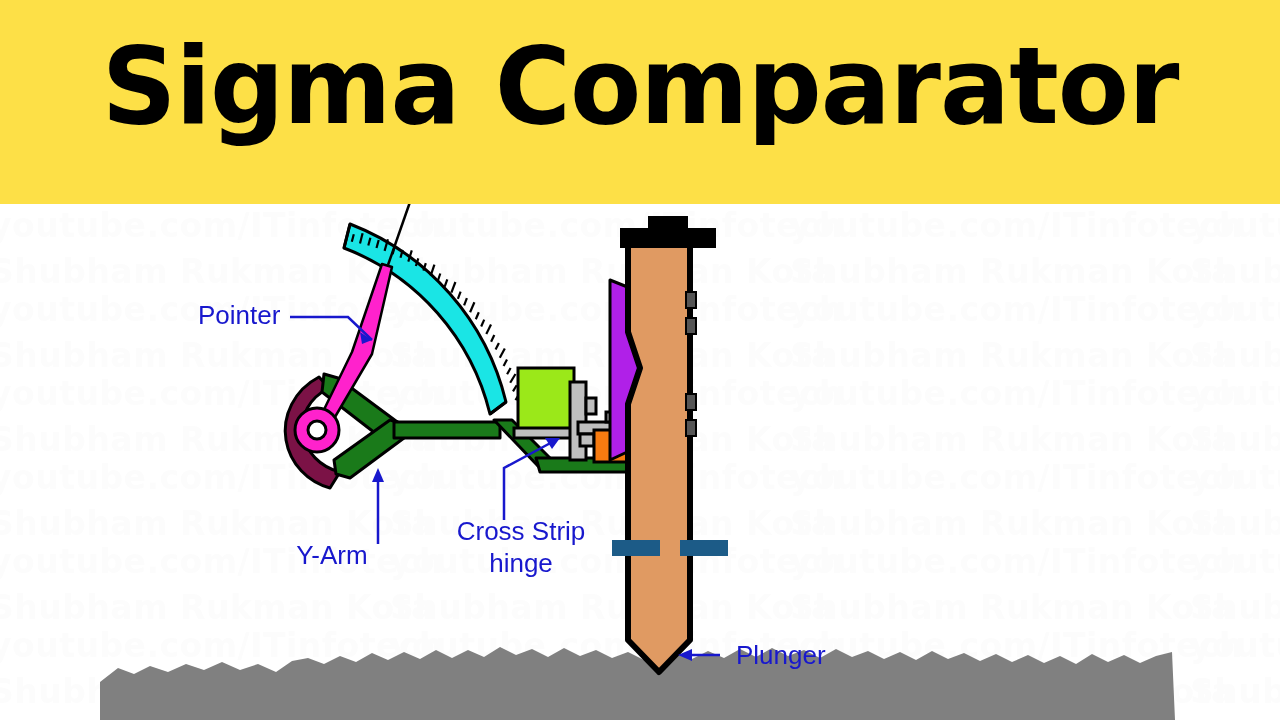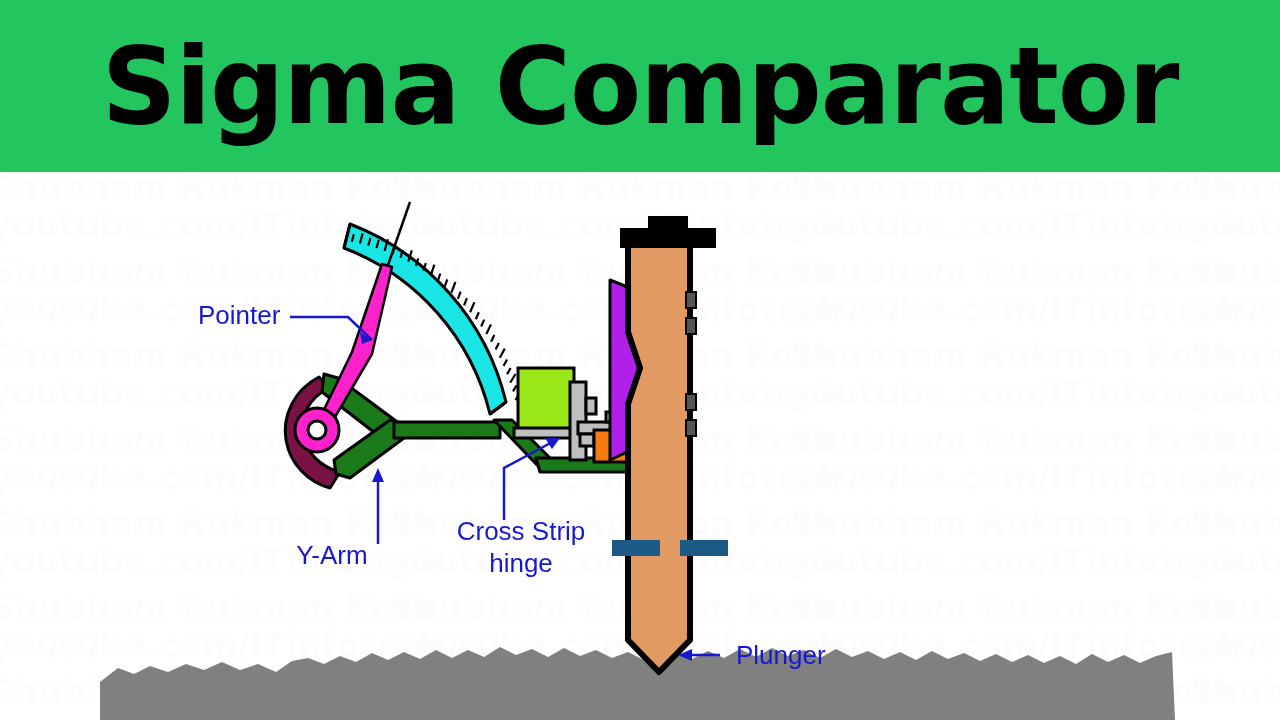--- a/index.html
+++ b/index.html
@@ -18,22 +18,22 @@
     background: #ffffff;
     overflow: hidden;
   }
 
   
   #title-banner {
     position: absolute;
     left: 0;
     top: 0;
     width: 1280px;
-    height: 172px;
-    background: #22c55e;
+    height: 204px;
+    background: #fde047;
     z-index: 30;
     text-align: right;
   }
   #title-text {
     position: absolute;
     left: 0;
     top: 0;
     width: 1280px;
     height: 172px;
     display: flex;

